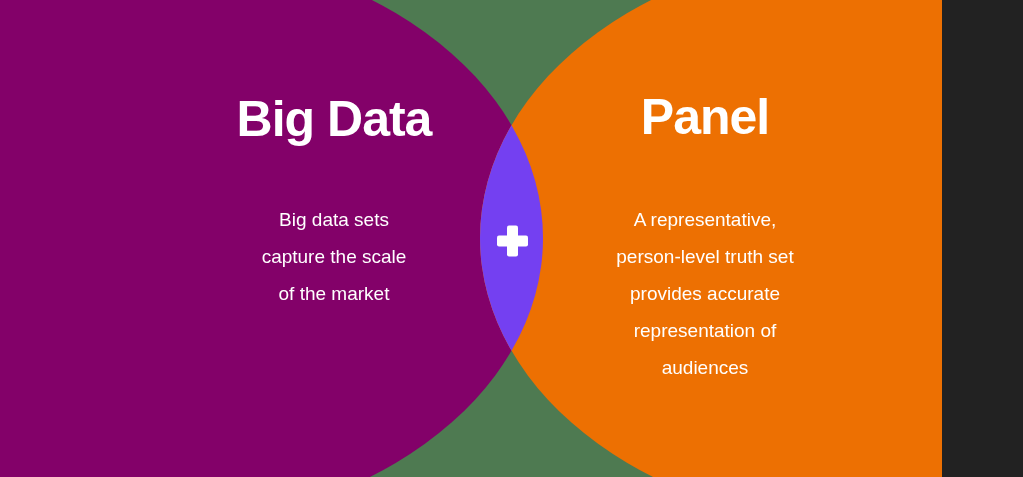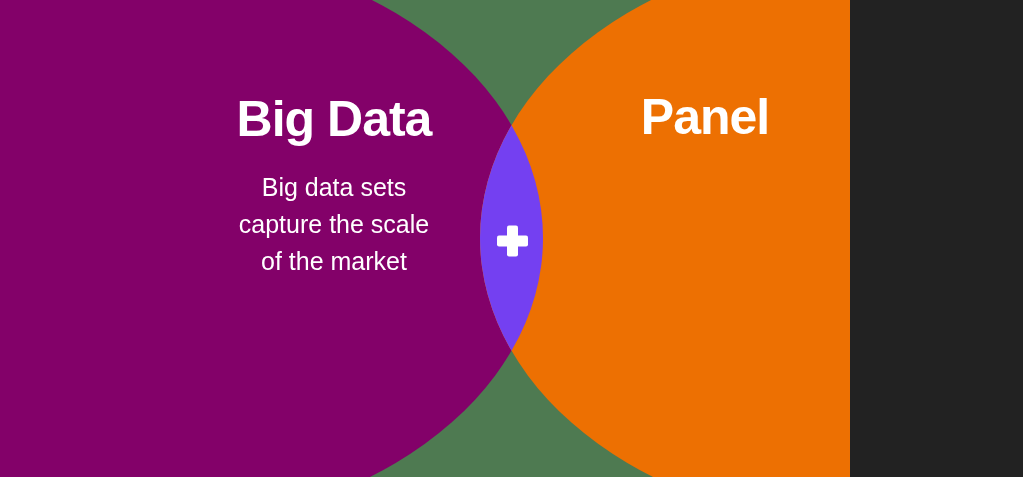--- a/index.html
+++ b/index.html
@@ -2,47 +2,49 @@
 <html style="--color-background: #4E7A51; --color-big_data_circle: #830169; --color-panel_circle: #ED7002; --color-intersection: #7440F1; --color-plus: #FFFFFF; --color-text: #FFFFFF;"><head>
 <meta charset="utf-8">
 <style>
   html, body {
     margin: 0;
     padding: 0;
     background: #222;
   }
   .canvas {
     position: relative;
-    width: 850px;
+    width: 934px;
     height: 477px;
     overflow: hidden;
     font-family: "Liberation Sans", sans-serif;
     color: var(--color-text, #ffffff);
+    padding-left: 8px;
   }
   .venn-svg {
     position: absolute;
     top: 0;
     left: 0;
     display: block;
   }
   .overlay {
     position: absolute;
     text-align: center;
   }
   .title {
     font-size: 50px;
     font-weight: 700;
     line-height: 50px;
     letter-spacing: -1px;
   }
   .body-text {
-    font-size: 25px;
+    font-size: 19px;
     font-weight: 400;
     line-height: 37px;
     white-space: pre-line;
+    margin-top: 32px;
   }
   .left-title  { left: 134px; top: 94px;  width: 400px; }
   .right-title { left: 505px; top: 92px;  width: 400px; }
   .left-body   { left: 184px; top: 169px; width: 300px; }
   .right-body  { left: 545px; top: 169px; width: 320px; }
 </style>
 </head>
 <body>
 
 <div class="canvas">
@@ -71,14 +73,19 @@
   </svg>
 
   <div class="overlay title left-title">Big Data</div>
 
   <div class="overlay body-text left-body">Big data sets
 capture the scale
 of the market</div>
 
   <div class="overlay title right-title">Panel</div>
 
+  <div class="overlay body-text right-body">A representative,
+person-level truth set
+provides accurate
+representation of
+audiences</div>
 
 </div>
 
 </body></html>

